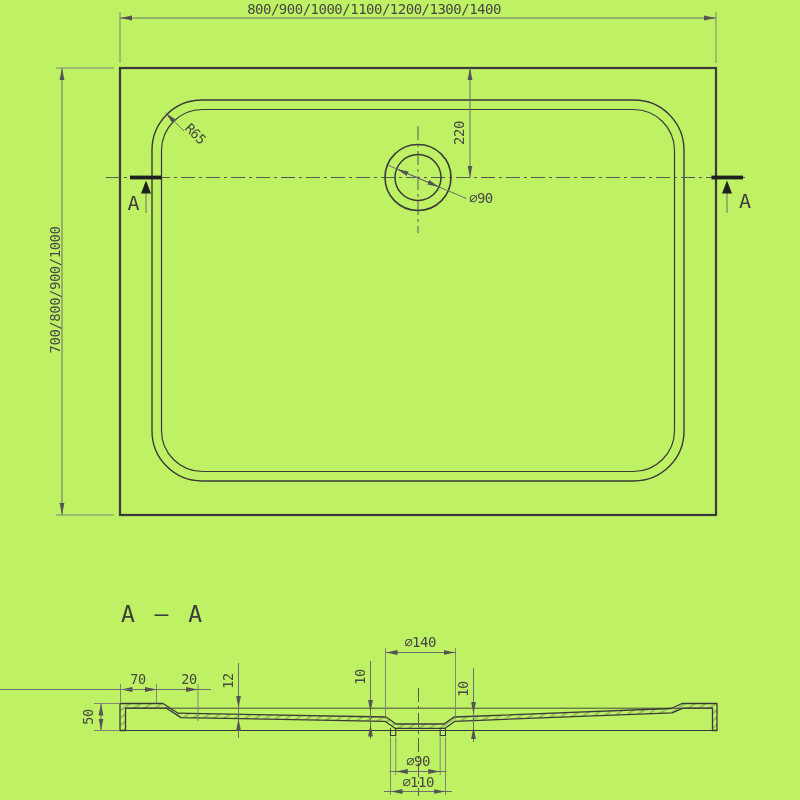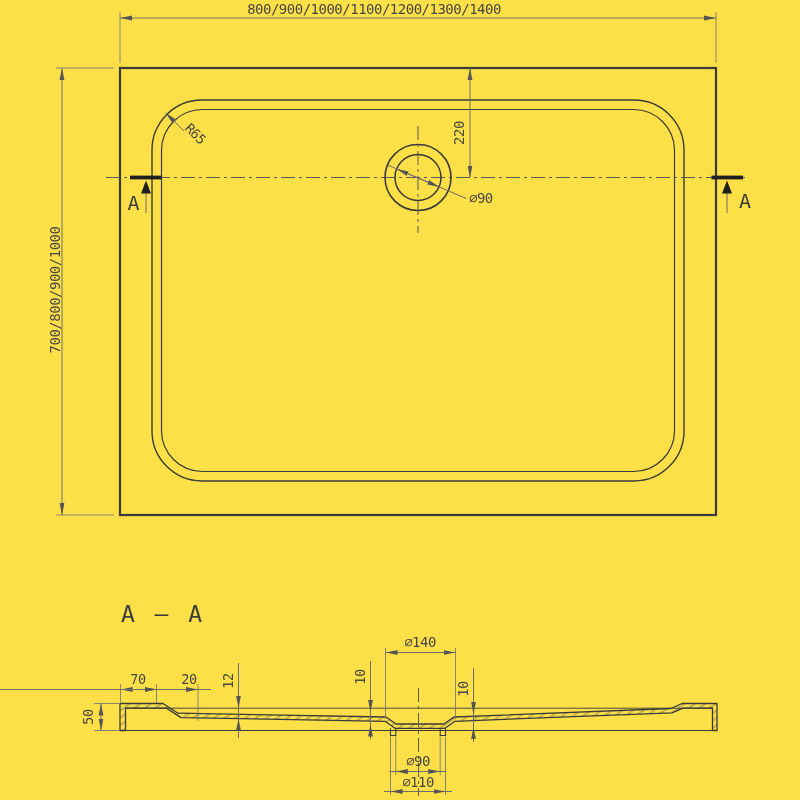--- a/index.html
+++ b/index.html
@@ -1,16 +1,16 @@
 <!DOCTYPE html>
 <html><head>
 <meta charset="utf-8">
 <style>
   html,body{margin:0;padding:0;background:#ffffff;}
-  .canvas{position:relative;width:800px;height:800px;background:#fde047;overflow:hidden;}
+  .canvas{position:relative;width:800px;height:800px;background:#bef264;overflow:hidden;}
   svg{position:absolute;left:0;top:0;}
   text{font-family:"DejaVu Sans Mono","Liberation Mono",monospace;fill:#474747;}
   .dim-text{font-size:14px;letter-spacing:-0.5px;}
   .dim-text-sm{font-size:13.5px;letter-spacing:-0.5px;}
   .marker-letter{font-size:20px;fill:#3d3d3d;}
   .section-title{font-size:23px;letter-spacing:3px;fill:#3d3d3d;}
   .geo{stroke:#3a3a3a;fill:none;}
   .dim{stroke:#6e6e6e;stroke-width:1;fill:none;}
   .ext{stroke:#7a7a7a;stroke-width:0.9;fill:none;}
   .cl{stroke:#5a5a5a;stroke-width:1;fill:none;stroke-dasharray:14 4 3 4;}

